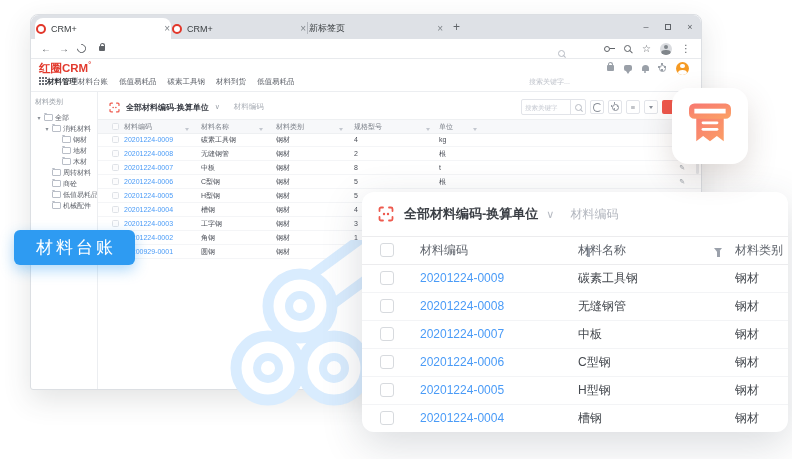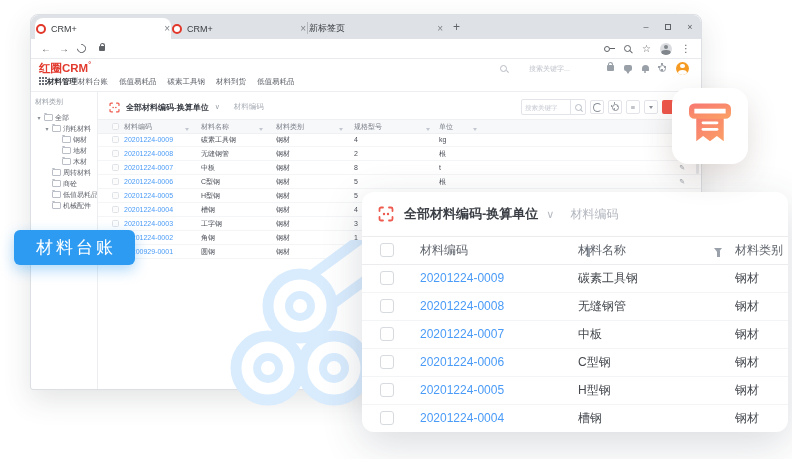--- a/index.html
+++ b/index.html
@@ -37,21 +37,21 @@
   .magq::after{content:"";position:absolute;width:3.6px;height:1.2px;background:#5f6368;transform:rotate(45deg);right:-3px;bottom:-1.4px;}
   .starg{font-size:10px;color:#5f6368;line-height:10px;}
   .cavatar{width:12px;height:12px;border-radius:50%;background:#dadce0;position:relative;overflow:hidden;}
   .cavatar::before{content:"";position:absolute;left:3.6px;top:2px;width:4.8px;height:4.8px;border-radius:50%;background:#80868b;}
   .cavatar::after{content:"";position:absolute;left:1.4px;top:7.6px;width:9.2px;height:6px;border-radius:50% 50% 0 0;background:#80868b;}
   .more{font-size:10px;color:#5f6368;}
 
   .appbar{position:absolute;left:0;top:44px;right:0;height:18px;display:flex;align-items:center;padding:0 8px;box-sizing:border-box;}
   .logo{font-size:11.5px;font-weight:bold;color:var(--brand-red);}
   .logo sup{font-size:7px;}
-  .appsearch{margin-left:auto;display:flex;align-items:center;gap:20px;}
+  .appsearch{margin-left:auto;display:flex;align-items:center;gap:20px;flex-direction:column;}
   .mag{width:5px;height:5px;border:1.1px solid #b8bcc4;border-radius:50%;position:relative;}
   .mag::after{content:"";position:absolute;width:3px;height:1.1px;background:#b8bcc4;transform:rotate(45deg);right:-2.6px;bottom:-1.2px;}
   .appsearch input{border:none;outline:none;font-size:7px;color:#777;width:64px;background:transparent;}
   .appsearch input::placeholder{color:#c0c4cc;}
   .hicons{display:flex;align-items:center;gap:10px;margin-left:12px;margin-right:4px;}
   .i-lock{width:7px;height:5.5px;background:#9aa0a8;border-radius:1px;position:relative;}
   .i-lock::before{content:"";position:absolute;left:1.2px;top:-3px;width:3px;height:3px;border:1px solid #9aa0a8;border-bottom:none;border-radius:3px 3px 0 0;}
   .i-chat{width:8px;height:6px;background:#9aa0a8;border-radius:2px;position:relative;}
   .i-chat::after{content:"";position:absolute;left:1.5px;bottom:-2.5px;border-left:2.5px solid transparent;border-right:2.5px solid transparent;border-top:3px solid #9aa0a8;}
   .i-bell{width:7px;height:6px;background:#9aa0a8;border-radius:4px 4px 1px 1px;position:relative;}

